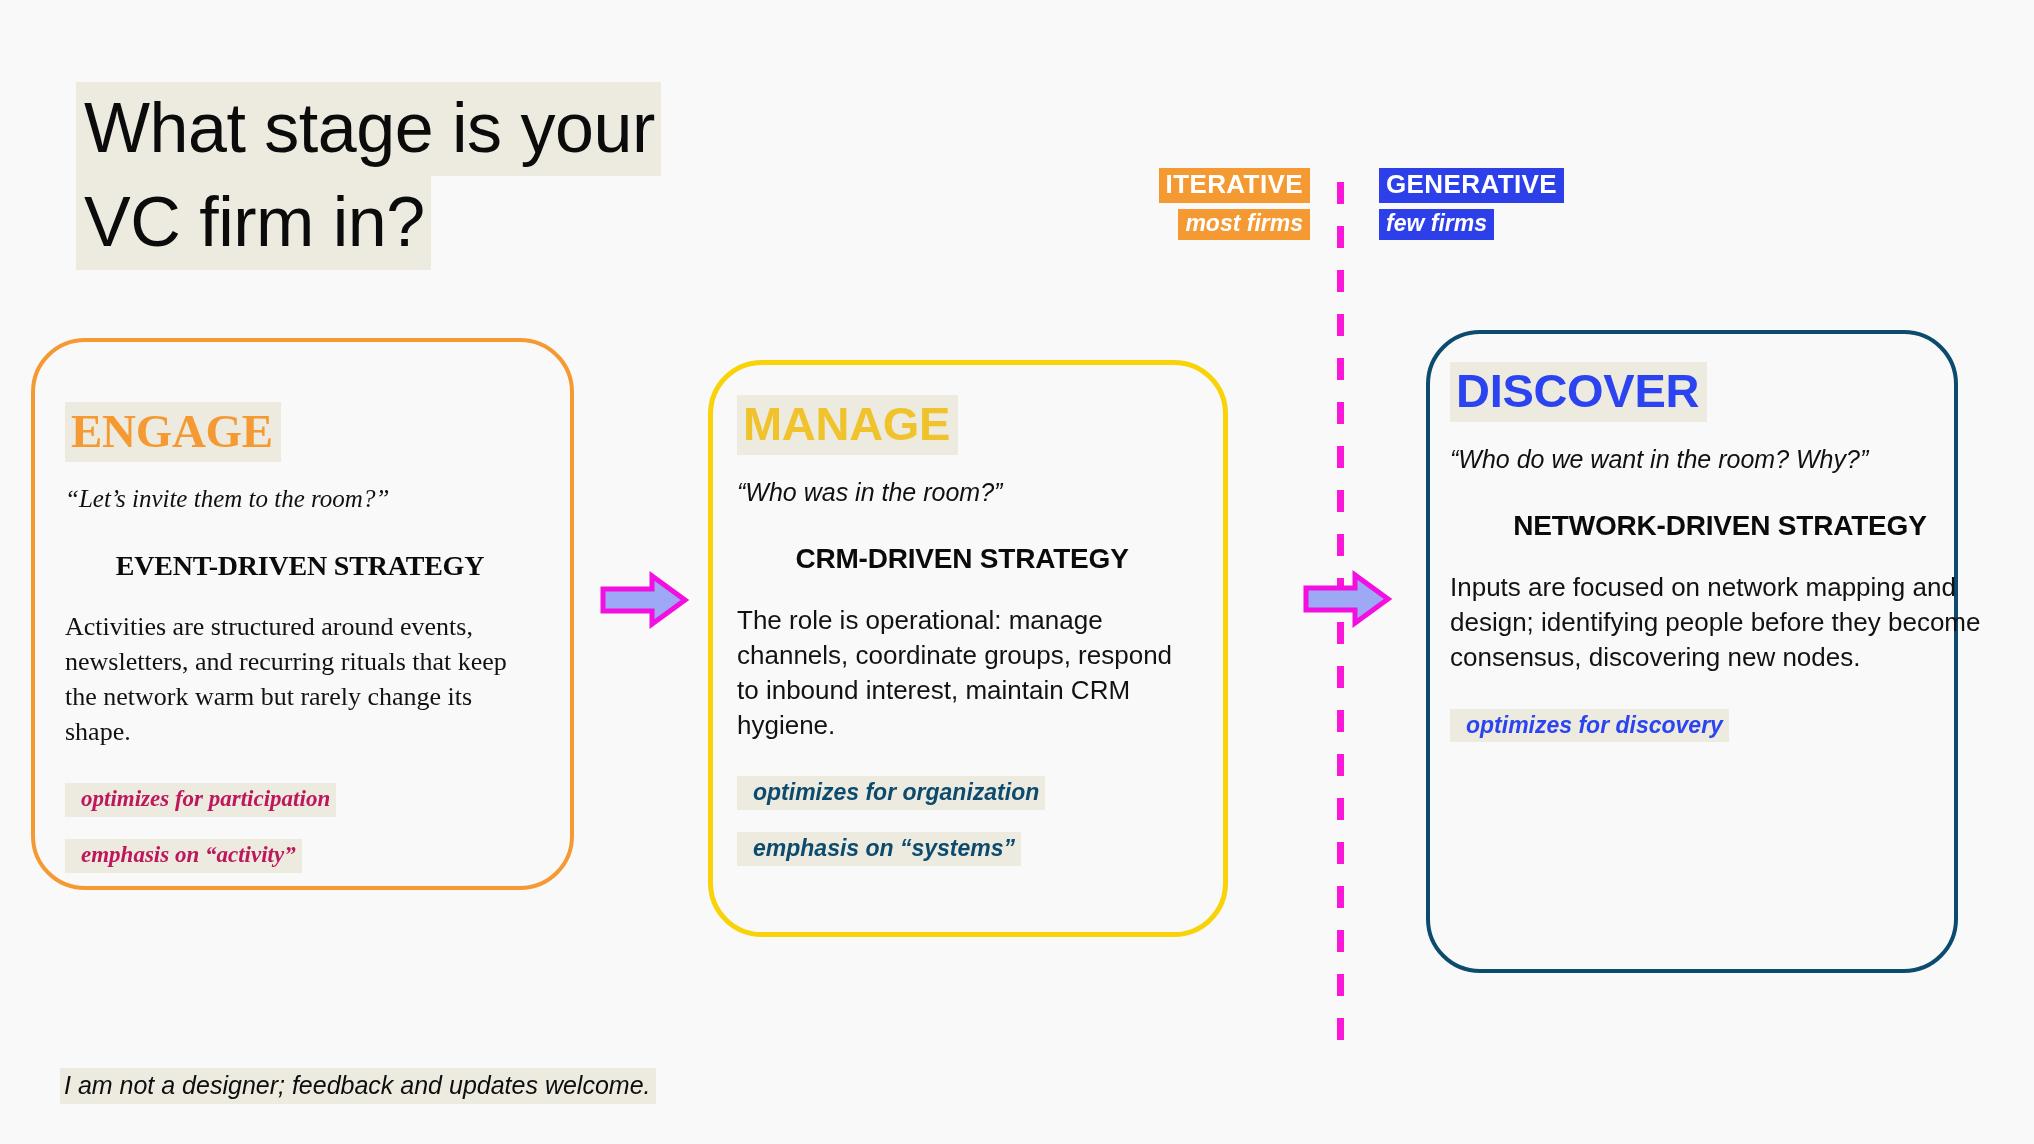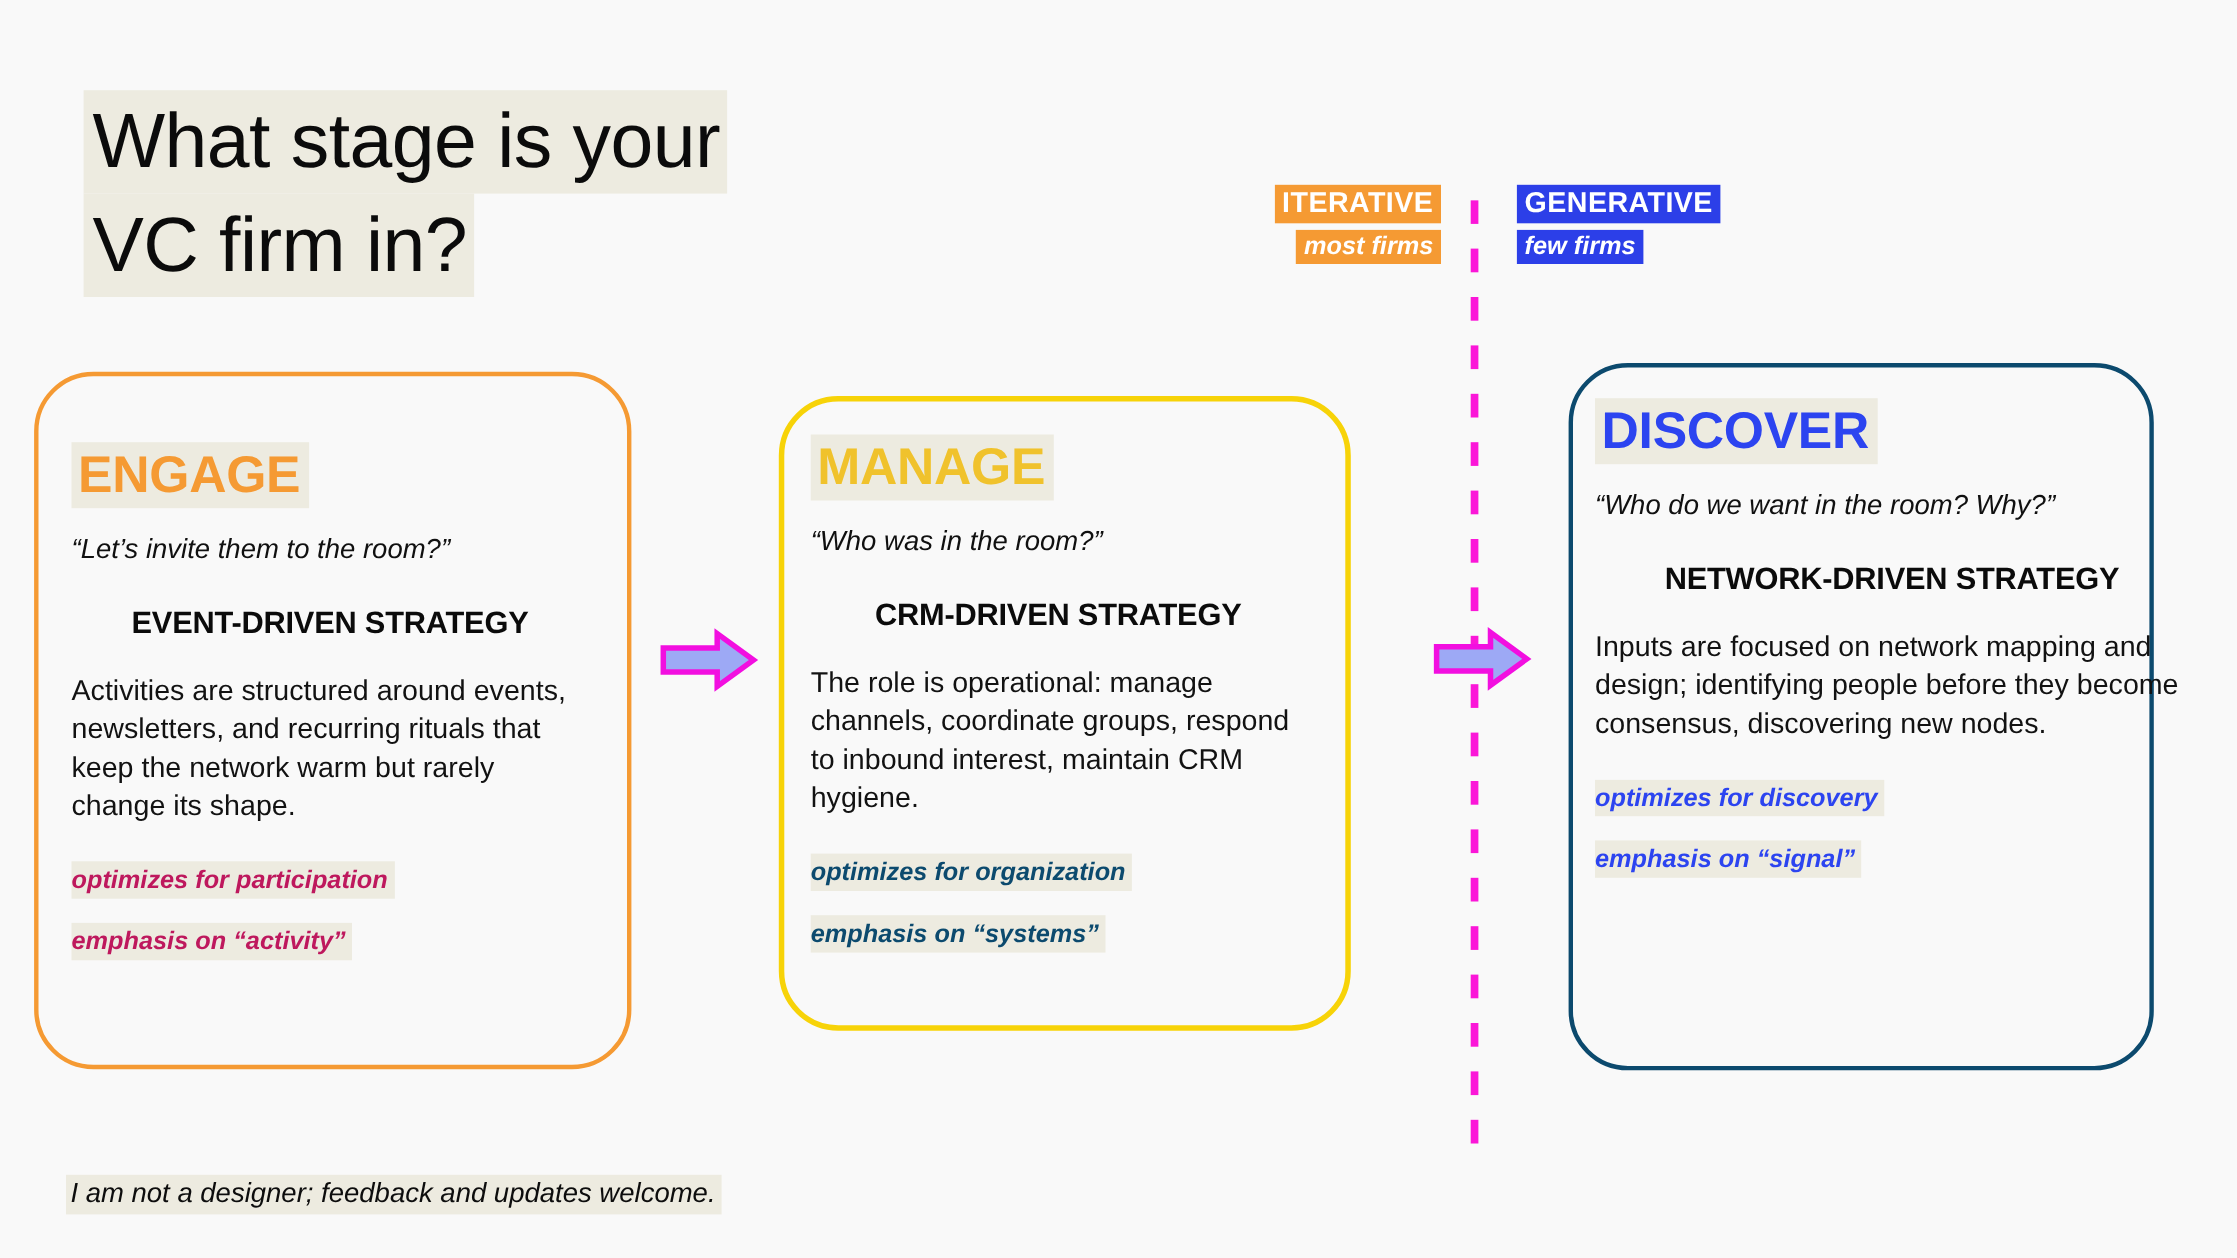--- a/index.html
+++ b/index.html
@@ -92,21 +92,21 @@
     background-repeat: repeat-y;
   }
 
   
   .card {
     position: absolute;
     box-sizing: border-box;
     border-radius: 54px;
     background: transparent;
   }
-  .card.engage   { left: 31px;   top: 338px; width: 543px;  height: 634px; border: 4px solid #F59A33; }
+  .card.engage   { left: 31px;   top: 338px; width: 543px;  height: 552px; border: 4px solid #F59A33; font-family: Liberation Serif, serif; }
   .card.manage   { left: 708px;  top: 360px; width: 520px;  height: 577px; border: 5px solid #F7D308; }
   .card.discover { left: 1426px; top: 330px; width: 532px;  height: 643px; border: 4px solid #0c4a6e; }
 
   .card-inner {
     position: absolute;
     left: 0; top: 0;
   }
   .engage   .card-inner { left: 30px; top: 60px; width: 470px; }
   .manage   .card-inner { left: 24px; top: 30px; width: 450px; }
   .discover .card-inner { left: 20px; top: 28px; width: 540px; }
@@ -150,21 +150,21 @@
     margin-top: 28px;
   }
 
   .tags { margin-top: 34px; }
   .tag {
     display: inline-block;
     font-size: 23px;
     font-weight: 700;
     font-style: italic;
     background: #EDEBE0;
-    padding: 2px 6px 3px 0;
+    padding: 2px 6px 3px 16px;
     line-height: 1.25;
     text-align: center;
   }
   .tag-row + .tag-row { margin-top: 22px; }
   .tag.engage-t   { color: #be185d; }
   .tag.manage-t   { color: #0c4a6e; }
   .tag.discover-t { color: #2C44F0; }
 
   
   .arrow {
@@ -243,21 +243,20 @@
   </div>
 
   <div class="card discover">
     <div class="card-inner">
       <div class="card-title discover-c">DISCOVER</div>
       <div class="card-quote">“Who do we want in the room? Why?”</div>
       <div class="card-strategy">NETWORK-DRIVEN STRATEGY</div>
       <div class="card-body">Inputs are focused on network mapping and design; identifying people before they become consensus, discovering new nodes.</div>
       <div class="tags">
         <div class="tag-row"><span class="tag discover-t">optimizes for discovery</span></div>
-        <div class="tag-row"><span class="tag discover-t">emphasis on “signal”</span></div>
       </div>
     </div>
   </div>
 
   <div class="arrow a1">
     <svg viewBox="0 0 88 56" xmlns="http://www.w3.org/2000/svg">
       <polygon points="3,17 52,17 52,4 85,28 52,52 52,39 3,39" fill="#9DA9F5" stroke="#F20FE0" stroke-width="5" stroke-linejoin="miter"></polygon>
     </svg>
   </div>
 

